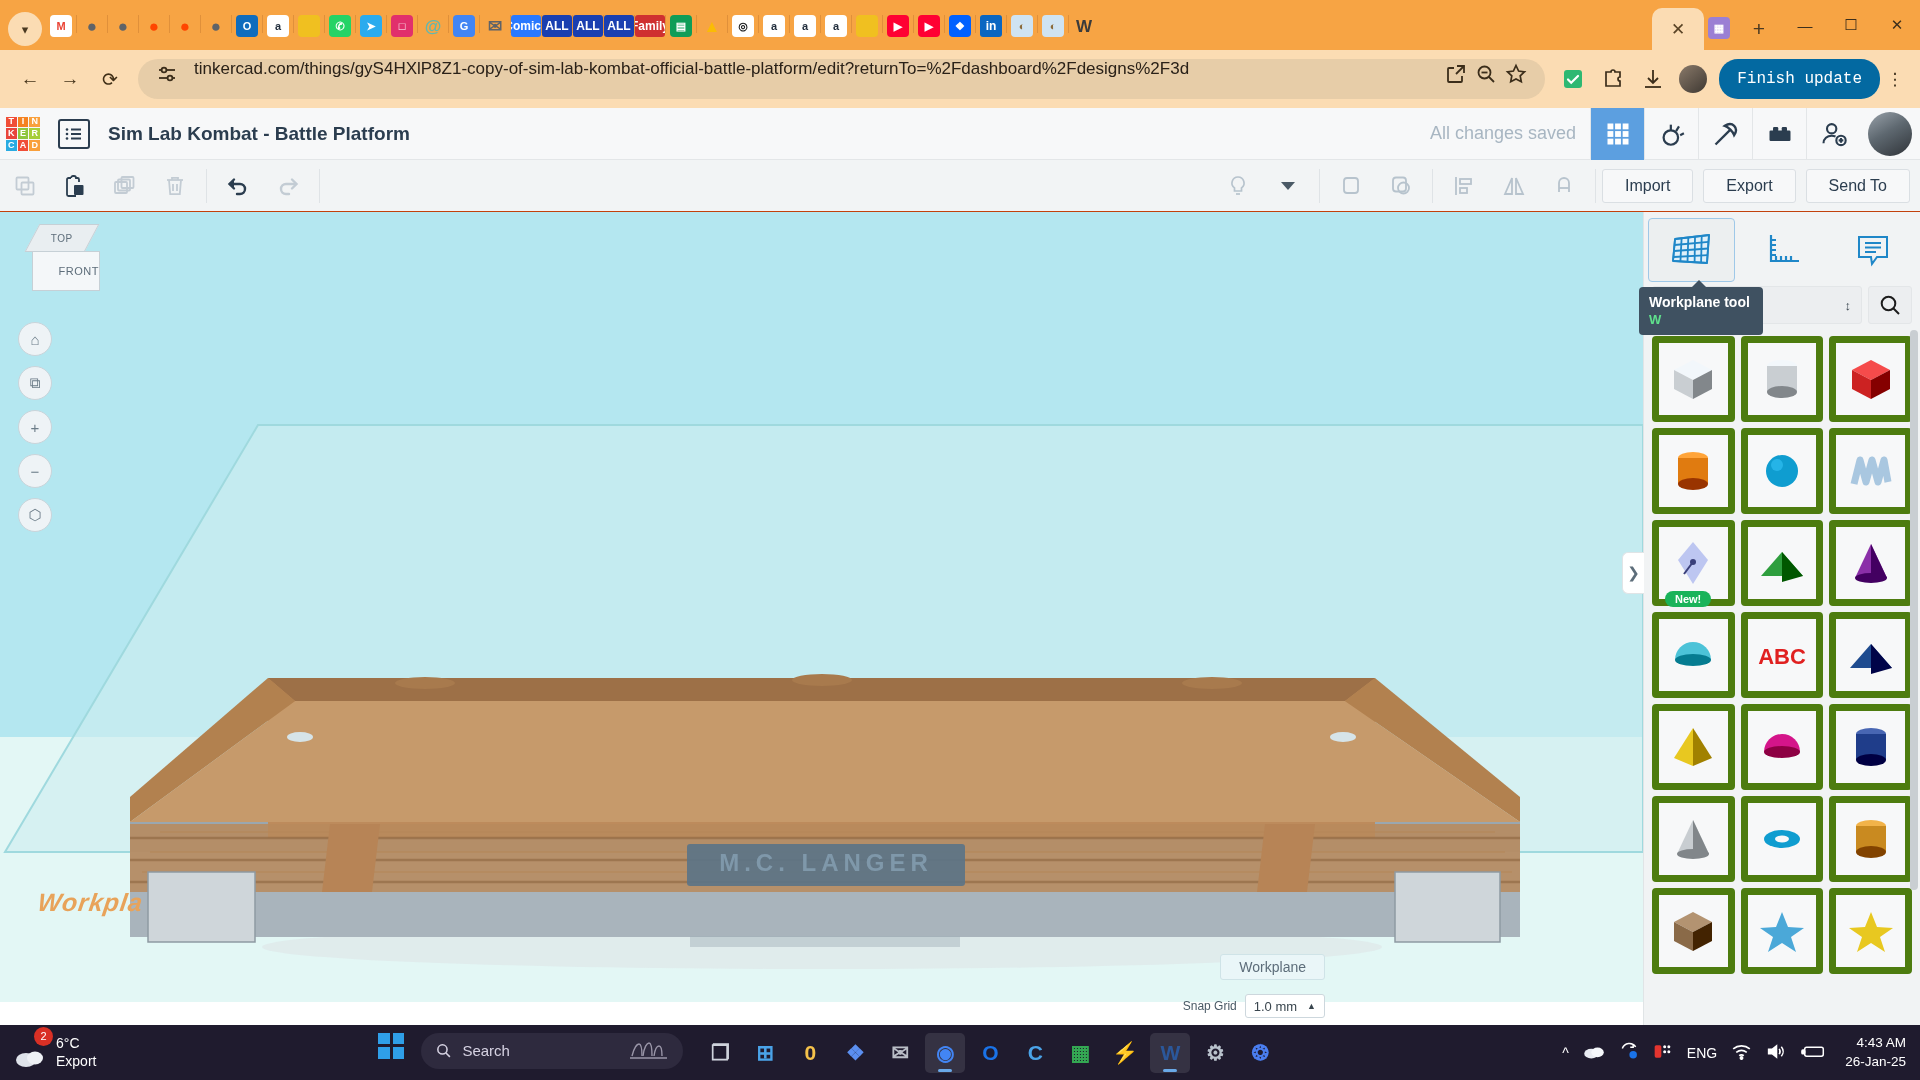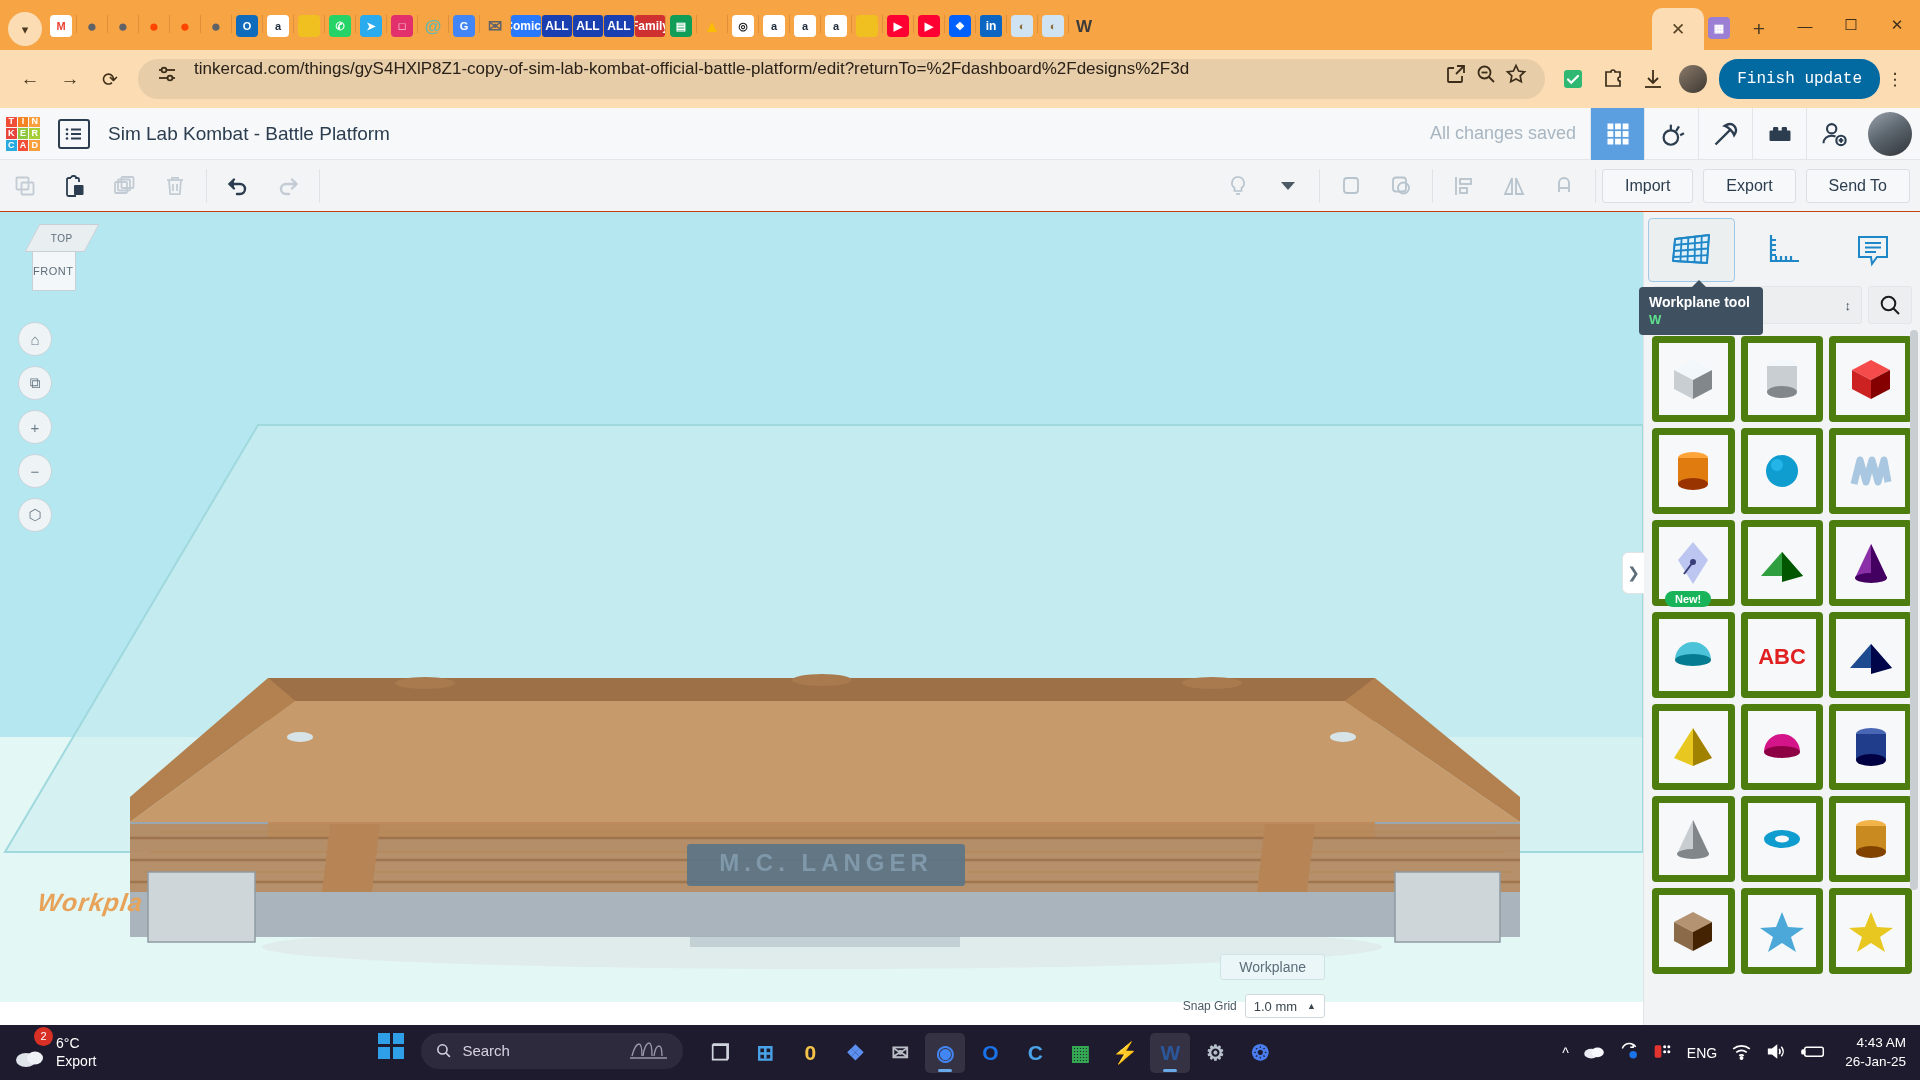--- a/index.html
+++ b/index.html
@@ -97,21 +97,21 @@
   .tc-logo div {
     display: flex; align-items: center; justify-content: center;
     font-size: 9px; font-weight: bold; color: #fff; line-height: 1;
   }
   .tc-grid-btn {
     width: 32px; height: 30px; margin-left: 18px; flex: none;
     border: 2px solid #2b3d4f; border-radius: 3px; display:flex;
     align-items:center; justify-content:center;
   }
   .tc-title {
-    margin-left: 18px; font-size: 19px; color: #2b3d4f; font-weight: 400;
+    margin-left: 18px; font-size: 19px; color: #2b3d4f; font-weight: 700;
     white-space: nowrap;
   }
   .tc-saved { margin-left: auto; font-size: 18px; color: #a8b6c2; padding-right: 14px; }
   .tc-hdr-icon {
     width: 54px; height: 52px; display: flex; align-items: center; justify-content: center;
     border-left: 1px solid #e3e6e8; color: #2b3d4f; flex: none;
   }
   .tc-hdr-icon.active { background: #5c9fe0; color: #fff; }
   .tc-avatar {
     width: 44px; height: 44px; border-radius: 50%; margin: 0 8px; flex: none;
@@ -148,23 +148,23 @@
     position: absolute; left: 22px; top: 12px; width: 76px; height: 74px;
   }
   .vc-top {
     position:absolute; left: 10px; top: 0; width: 60px; height: 28px;
     background:#e9eef1; border:1px solid #c6d0d6;
     transform: skewX(-28deg);
     display:flex; align-items:center; justify-content:center;
   }
   .vc-top span { transform: skewX(28deg); font-size:10px; color:#5d6d7a; letter-spacing:.5px;}
   .vc-front {
-    position:absolute; left: 10px; top: 27px; width: 44px; height: 40px;
+    position:absolute; left: 10px; top: 27px; width: 68px; height: 40px;
     background:#f4f7f9; border:1px solid #c6d0d6;
-    display:flex; align-items:center; justify-content:flex-start;
+    display:flex; align-items:center; justify-content:flex-end;
   }
   .vc-front span { font-size:11px; color:#5d6d7a; letter-spacing:.5px; }
 
   .navtools { position:absolute; left: 18px; top: 110px; display:flex; flex-direction:column; gap: 10px; }
   .navtool {
     width: 34px; height: 34px; border-radius: 50%; border:1px solid #c9d4da;
     background:#eef3f6; display:flex; align-items:center; justify-content:center;
     color:#6b7c88; font-size: 15px;
   }
 

